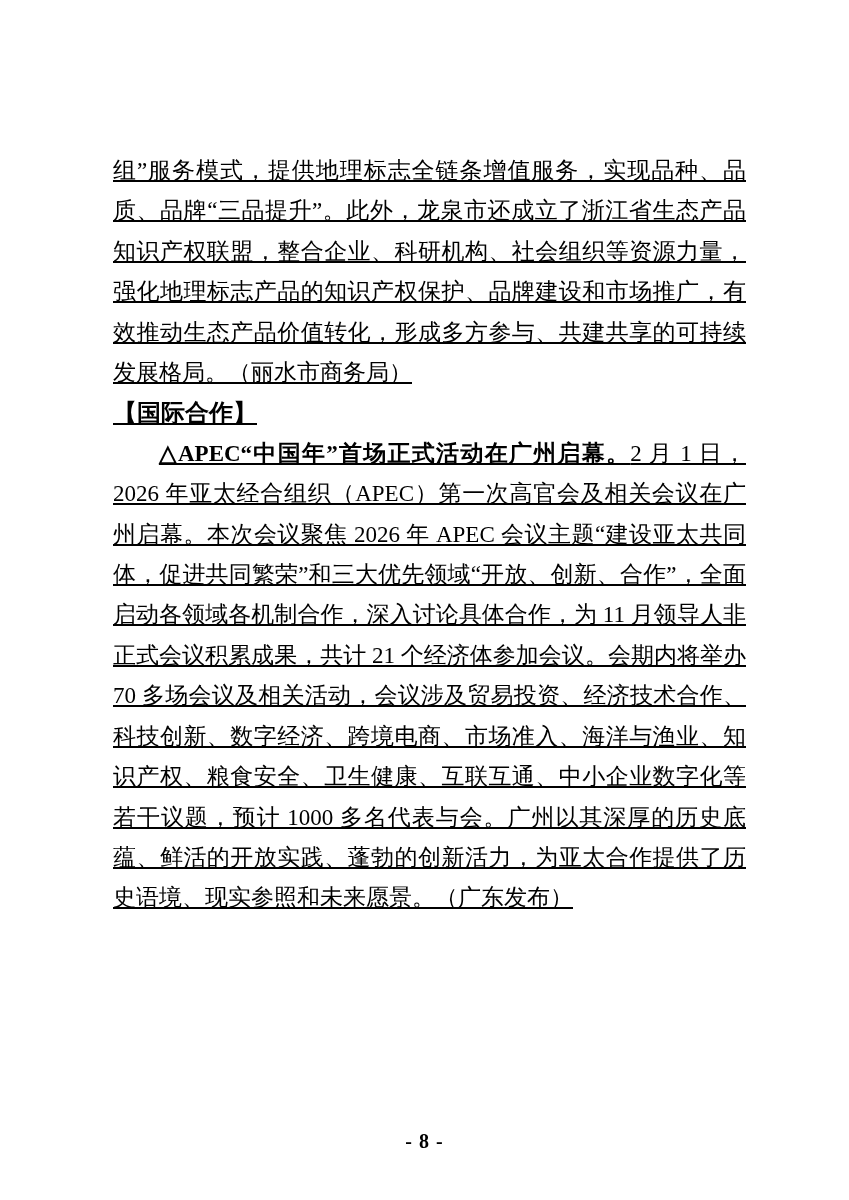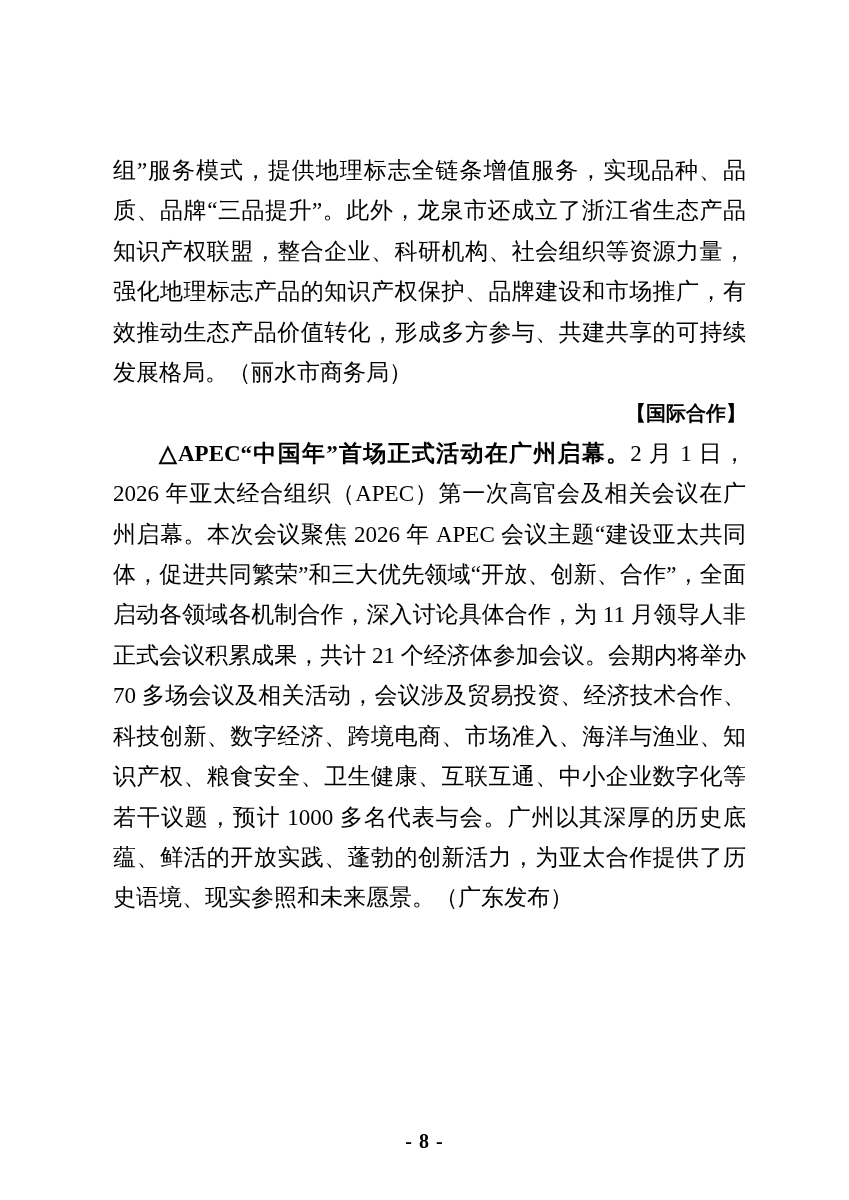--- a/index.html
+++ b/index.html
@@ -17,34 +17,35 @@
     overflow: hidden;
   }
   .content {
     position: absolute;
     left: 113px;
     top: 151px;
     width: 633px;
     text-align: justify;
     font-size: 23px;
     line-height: 40.4px;
+    text-decoration: underline;
   }
   .content p {
     margin: 0;
     padding: 0;
     text-justify: inter-character;
   }
   .para-indent {
     text-indent: 2em;
   }
   .section-header {
     font-family: "Liberation Sans", sans-serif;
     font-weight: bold;
-    font-size: 20px;
-    text-align: right;
+    font-size: 24px;
+    text-align: left;
   }
   .lead {
     font-weight: bold;
   }
   .page-number {
     position: absolute;
     top: 1130px;
     left: 0;
     width: 100%;
     text-align: center;

